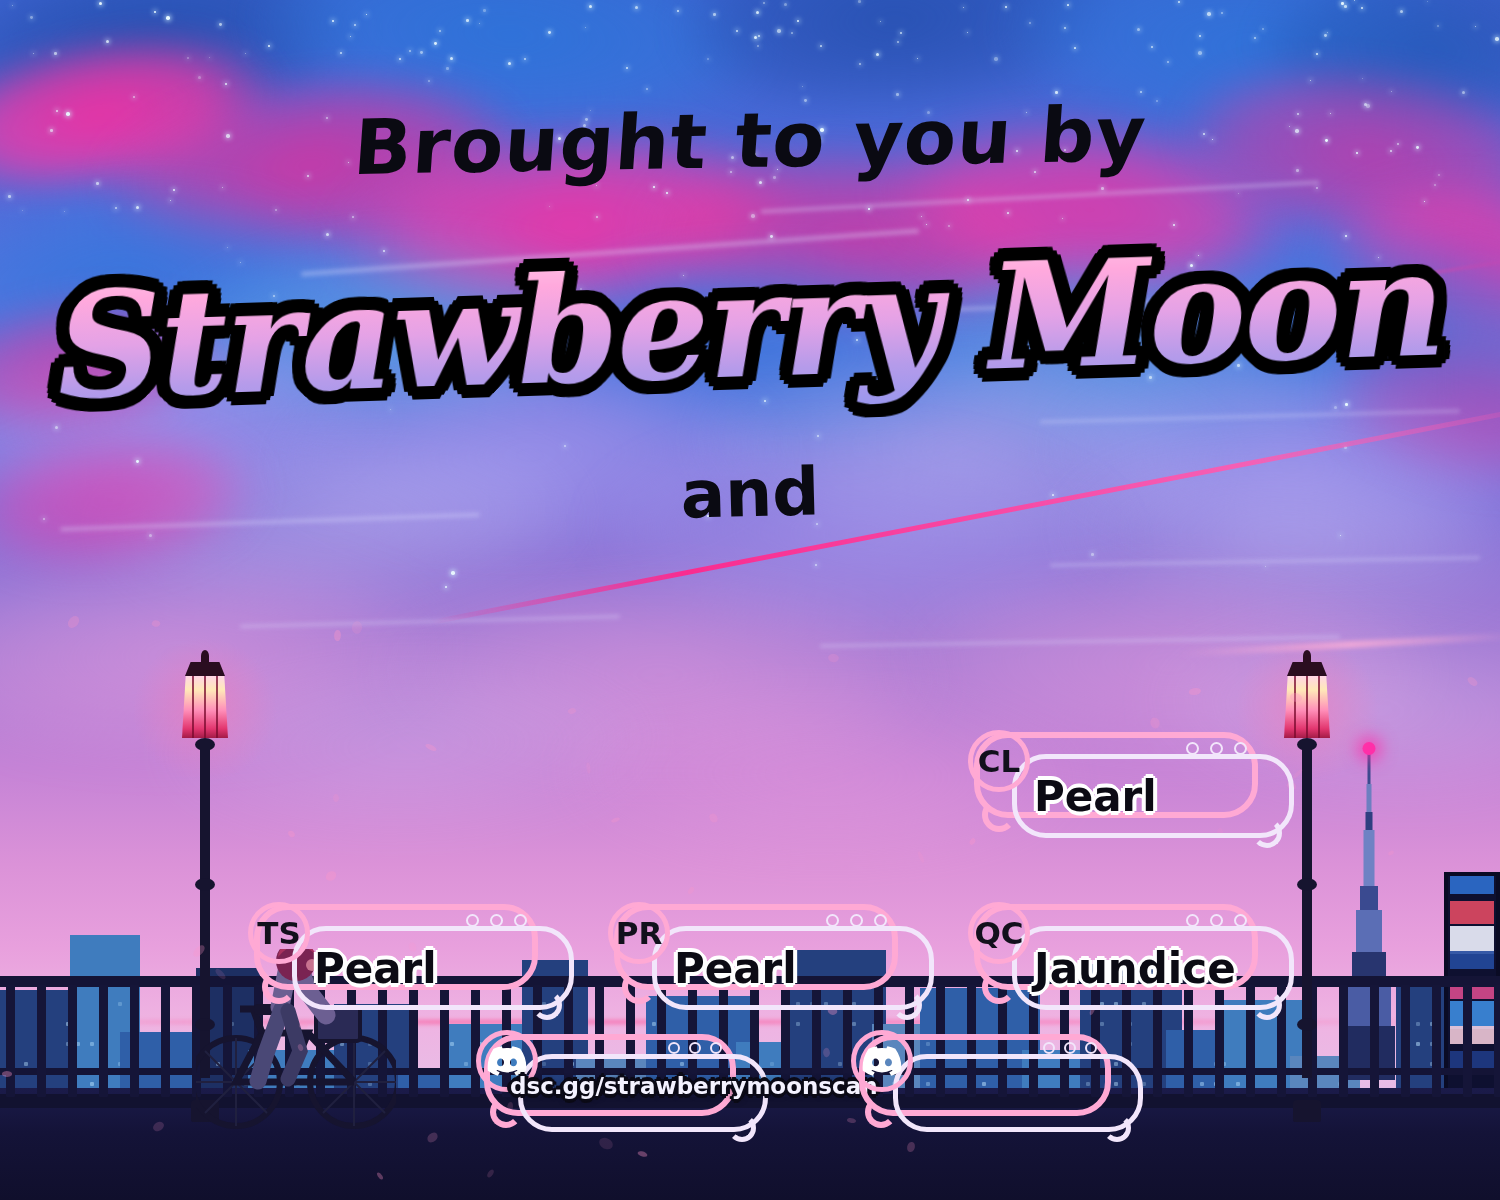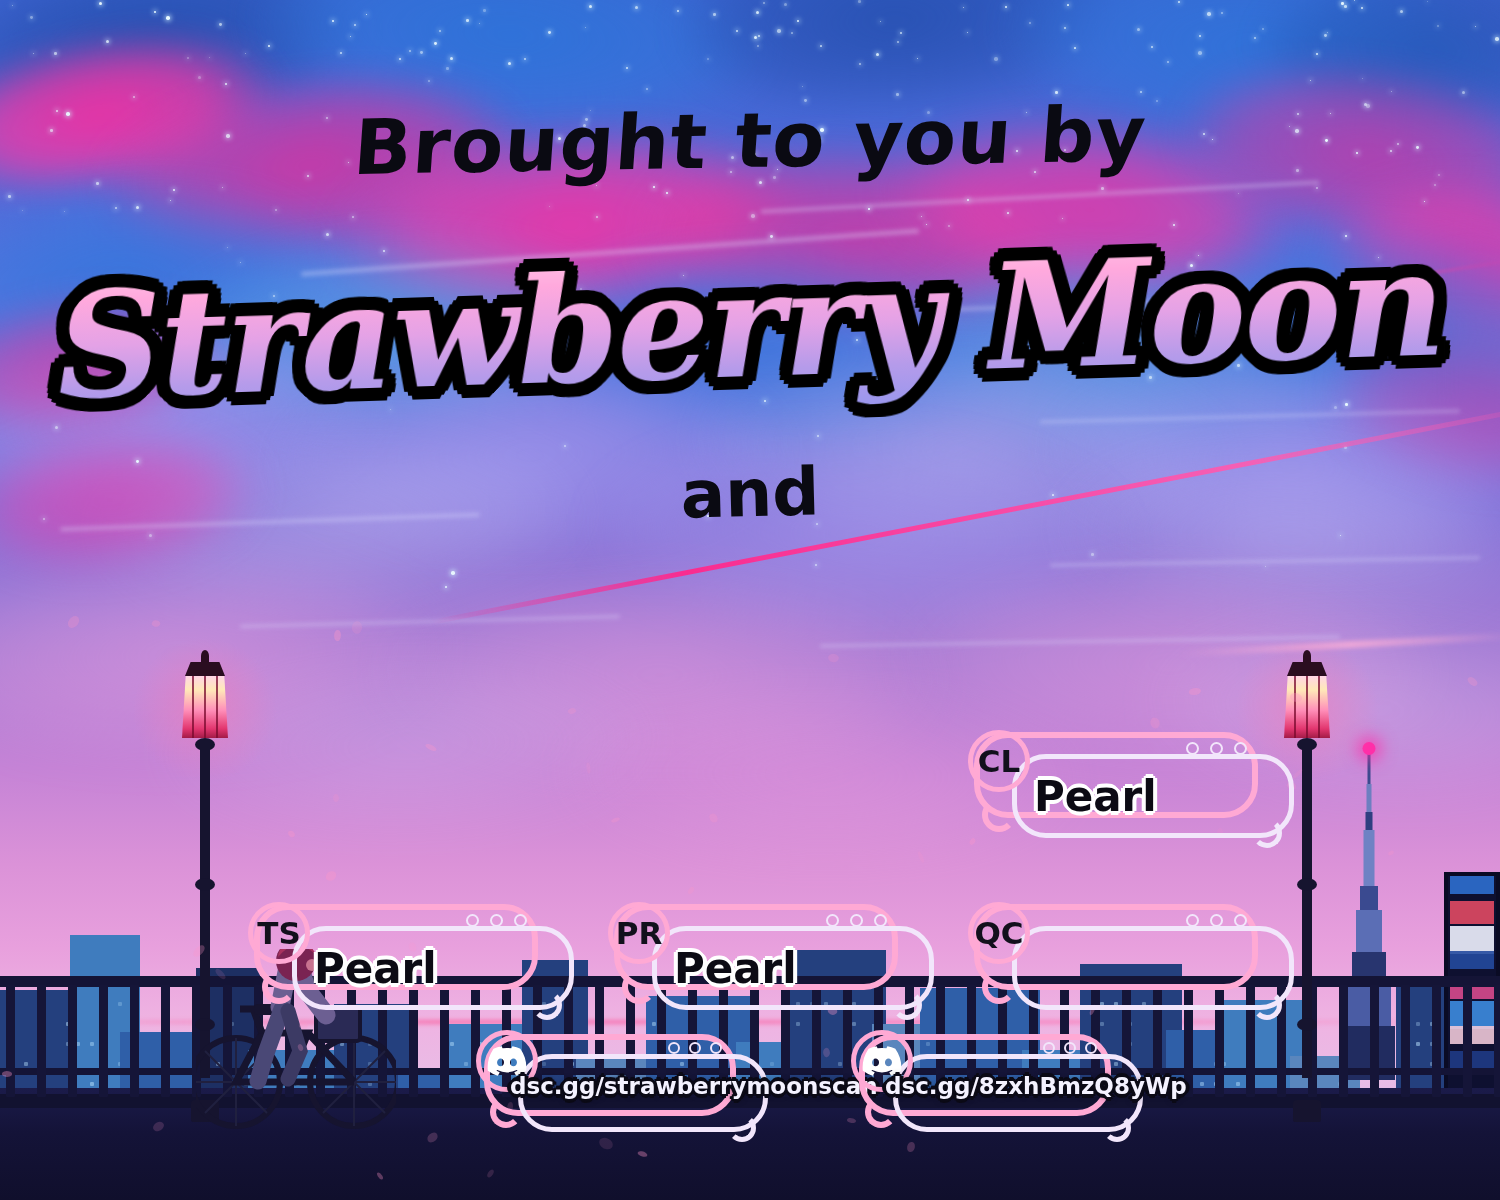--- a/index.html
+++ b/index.html
@@ -1035,20 +1035,21 @@
     <div class="bub white"></div>
     <div class="tail white"></div>
     <div class="dots">
         <i></i>
         <i></i>
         <i></i>
       </div>
     <div class="badge">
         <span>QC</span>
       </div>
+    <div class="cname">Jaundice</div>
   </div>
 
   <div class="dpill" style="left:470px;top:1028px;">
     <div class="bub pink"></div>
     <div class="tail pink"></div>
     <div class="bub white"></div>
     <div class="tail white"></div>
     <div class="dots">
         <i></i>
         <i></i>
@@ -1070,16 +1071,15 @@
     <div class="dots">
         <i></i>
         <i></i>
         <i></i>
       </div>
     <div class="badge">
       <svg viewBox="0 0 71 55" fill="#ffffff">
           <path d="M60.1 4.9A58.5 58.5 0 0 0 45.6.4a.2.2 0 0 0-.2.1c-.6 1.1-1.3 2.6-1.8 3.7a54 54 0 0 0-16.2 0c-.5-1.2-1.2-2.6-1.9-3.7a.2.2 0 0 0-.2-.1 58.4 58.4 0 0 0-14.5 4.5.2.2 0 0 0-.1.1C1.6 18.7-1 32.1.3 45.3a.2.2 0 0 0 .1.2 58.8 58.8 0 0 0 17.8 9 .2.2 0 0 0 .2-.1c1.4-1.9 2.6-3.9 3.6-6a.2.2 0 0 0-.1-.3 38.7 38.7 0 0 1-5.5-2.6.2.2 0 0 1 0-.4l1.1-.9a.2.2 0 0 1 .2 0 41.9 41.9 0 0 0 35.6 0 .2.2 0 0 1 .2 0l1.1.9a.2.2 0 0 1 0 .4 36.3 36.3 0 0 1-5.5 2.6.2.2 0 0 0-.1.3c1 2.1 2.2 4.1 3.6 6a.2.2 0 0 0 .2.1 58.6 58.6 0 0 0 17.8-9 .2.2 0 0 0 .1-.2c1.5-15.3-2.6-28.6-10.8-40.3a.2.2 0 0 0-.1-.1zM23.7 37.3c-3.5 0-6.4-3.2-6.4-7.2s2.8-7.2 6.4-7.2c3.6 0 6.5 3.3 6.4 7.2 0 4-2.8 7.2-6.4 7.2zm23.6 0c-3.5 0-6.4-3.2-6.4-7.2s2.8-7.2 6.4-7.2c3.6 0 6.5 3.3 6.4 7.2 0 4-2.8 7.2-6.4 7.2z"></path>
         </svg>
     </div>
-    <div class="dlink">dsc.gg/8zxhBmzQ8yWp</div>
   </div>
 
 </div>
 
 </body></html>

